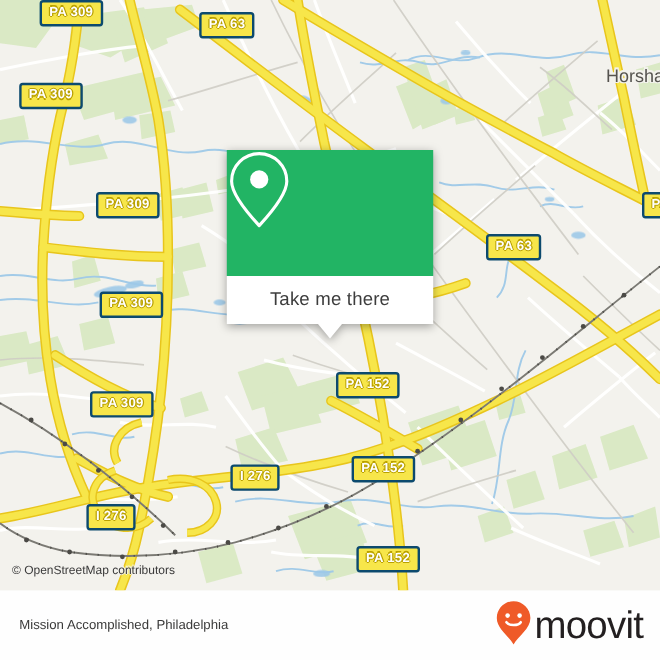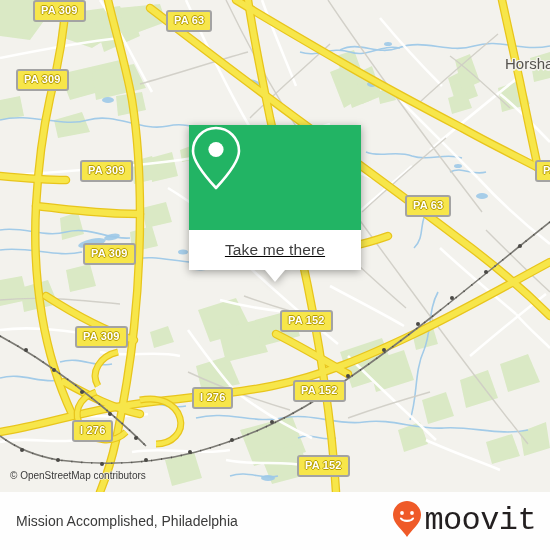--- a/index.html
+++ b/index.html
@@ -11,21 +11,21 @@
   #app{position:relative;width:550px;height:550px;overflow:hidden;background:#f2f1ec;}
 
   
   #map{position:absolute;left:0;top:0;width:550px;height:492px;overflow:hidden;background:#f3f2ed;}
   #map svg{position:absolute;left:0;top:0;display:block;}
 
   
   .shield{
     position:absolute;
     background:#f7e64a;
-    border:2px solid #a3a3a3;
+    border:2px solid #0c4a6e;
     border-radius:3px;
     color:#ffffff;
     font-size:11px;
     font-weight:bold;
     line-height:1;
     padding:3px 6px 4px 6px;
     white-space:nowrap;
     text-shadow:
        0 -1px 0 #b9a000, 0 1px 0 #b9a000,
       -1px 0 0 #b9a000, 1px 0 0 #b9a000;
@@ -52,21 +52,20 @@
     white-space:nowrap;
     text-shadow:
       -1px 0 rgba(243,242,237,.9), 1px 0 rgba(243,242,237,.9),
        0 -1px rgba(243,242,237,.9), 0 1px rgba(243,242,237,.9);
   }
 
   
   #popup{
     position:absolute;left:189px;top:125px;width:168px;
     filter:drop-shadow(0 2px 4px rgba(0,0,0,.35));
-    text-decoration:underline;
   }
   #popup-head{
     height:105px;width:172px;
     background:#22b464;
     display:flex;align-items:center;justify-content:center;
     box-sizing:border-box;
   }
   #popup-foot{
     position:relative;
     height:40px;width:172px;background:#ffffff;
@@ -90,25 +89,25 @@
     position:absolute;left:0;top:492px;width:550px;height:58px;
     background:rgba(255,255,255,.93);
     overflow:hidden;
   }
   #bb-inner{
     position:relative;z-index:2;
     width:100%;height:100%;
     display:flex;align-items:center;justify-content:space-between;
     padding:0 14px 0 16px;box-sizing:border-box;
   }
-  #place-title{font-size:14px;color:#3a3a3a;white-space:nowrap;}
+  #place-title{font-size:11px;color:#3a3a3a;white-space:nowrap;}
   #brand{display:flex;align-items:center;gap:2px;}
   #brand-word{
     font-size:32px;color:#231f20;font-weight:normal;letter-spacing:-0.6px;
-    font-family:Liberation Mono, monospace;
+    font-family:Liberation Sans, sans-serif;
     line-height:1;
   }
 </style>
 </head>
 <body>
 
 <div id="app">
 
   <div id="map">
     <svg width="550" height="492" viewBox="0 0 550 492">

